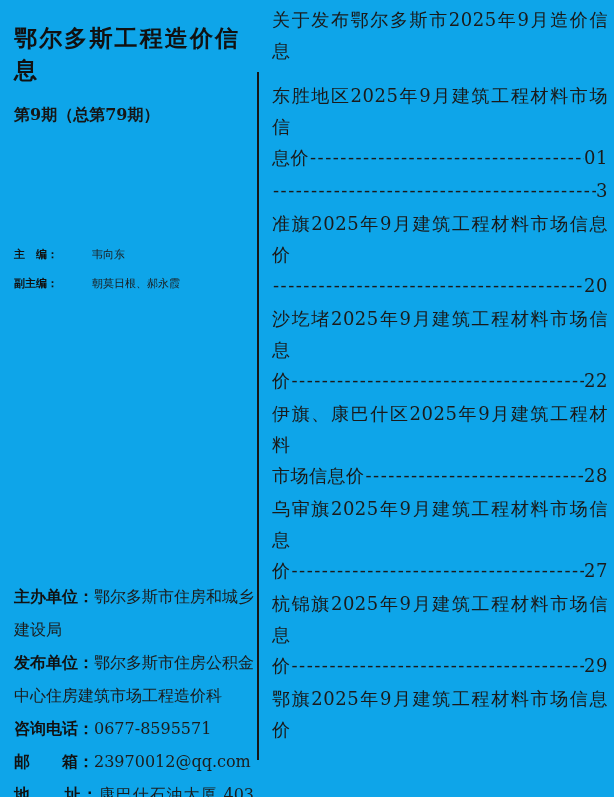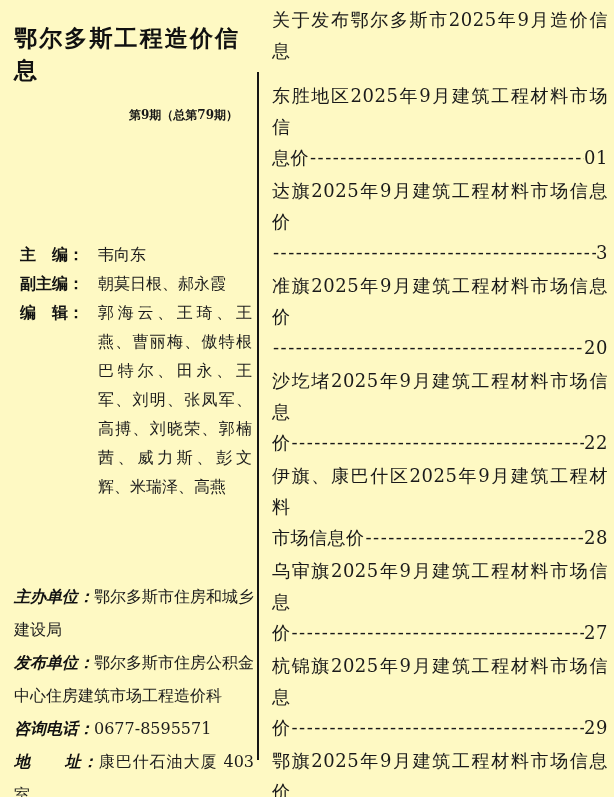--- a/index.html
+++ b/index.html
@@ -1,45 +1,45 @@
 <!DOCTYPE html>
 <html><head>
 <meta charset="utf-8">
 <style>
   html,body { margin:0; padding:0; background:#ffffff; }
   .page {
-    position:relative; width:614px; height:797px; background:#fef9c3;
+    position:relative; width:614px; height:797px; background:#0ea5e9;
     color:#1c1c1c; font-family:"DejaVu Serif","Liberation Serif",serif;
     overflow:hidden;
   }
   
   .masthead-title {
     position:absolute; top:22px; left:14px; width:224px;
     font-size:23px; font-weight:bold; color:#111;
     text-align:justify; text-align-last:justify; line-height:32px;
   }
   .issue-block {
     position:absolute; top:96px; left:14px; width:224px;
-    text-align:right; font-weight:bold; font-size:12px; color:#161616;
+    text-align:left; font-weight:bold; font-size:16px; color:#161616;
   }
   .issue-block .iss-line { line-height:38px; }
   .staff {
-    position:absolute; top:240px; left:20px; width:232px; font-size:16px;
+    position:absolute; top:240px; left:14px; width:232px; font-size:11px;
   }
   .staff-row { display:flex; }
   .staff-label {
     font-weight:bold; flex:none; width:78px; white-space:pre;
     line-height:29px; color:#111;
   }
   .staff-value { flex:1; text-align:justify; line-height:29px; }
   .pub {
     position:absolute; top:580px; left:14px; width:240px; font-size:16px;
   }
   .pub-row { line-height:33px; text-align:justify; }
-  .pub-label { font-weight:bold; color:#111;font-style:italic; }
+  .pub-label { font-weight:bold; color:#111; }
   
   .divider {
     position:absolute; left:257px; top:72px; width:2px; height:688px;
     background:#161616;
   }
   
   .toc {
     position:absolute; left:272px; top:4px; width:336px; font-size:18px;
     color:#1a1a1a;
   }
@@ -71,35 +71,34 @@
 
   <div class="staff">
     <div class="staff-row">
       <span class="staff-label">主　编：</span>
       <span class="staff-value">韦向东</span>
     </div>
     <div class="staff-row">
       <span class="staff-label">副主编：</span>
       <span class="staff-value">朝莫日根、郝永霞</span>
     </div>
-    <div class="staff-row">
-      <span class="staff-label">编　辑：</span>
-      <span class="staff-value">郭海云、王琦、王燕、曹丽梅、傲特根巴特尔、田永、王军、刘明、张凤军、高搏、刘晓荣、郭楠茜、威力斯、彭文辉、米瑞泽、高燕</span>
-    </div>
   </div>
 
   <div class="pub">
     <div class="pub-row">
       <span class="pub-label">主办单位：</span><span>鄂尔多斯市住房和城乡建设局</span>
     </div>
     <div class="pub-row">
       <span class="pub-label">发布单位：</span><span>鄂尔多斯市住房公积金中心住房建筑市场工程造价科</span>
     </div>
     <div class="pub-row">
       <span class="pub-label">咨询电话：</span><span>0677-8595571</span>
+    </div>
+    <div class="pub-row">
+      <span class="pub-label">邮　　箱：</span><span>23970012@qq.com</span>
     </div>
     <div class="pub-row">
       <span class="pub-label">地　　址：</span><span>康巴什石油大厦 403 室</span>
     </div>
   </div>
 
   <div class="divider"></div>
 
   <div class="toc">
       <div class="toc-entry">
@@ -107,21 +106,20 @@
       </div>
       <div class="toc-entry">
         <div class="toc-line1">东胜地区2025年9月建筑工程材料市场信</div>
         <div class="toc-line2">
           <span class="toc-prefix">息价</span>
           <span class="toc-leader">------------------------------------------------------------------------------------------------------------------------</span>
           <span class="toc-page">01</span>
         </div>
       </div>
       <div class="toc-entry">
-        <div class="toc-line1">达旗2025年9月建筑工程材料市场信息价</div>
         <div class="toc-line2">
           <span class="toc-prefix"></span>
           <span class="toc-leader">------------------------------------------------------------------------------------------------------------------------</span>
           <span class="toc-page">3</span>
         </div>
       </div>
       <div class="toc-entry">
         <div class="toc-line1">准旗2025年9月建筑工程材料市场信息价</div>
         <div class="toc-line2">
           <span class="toc-prefix"></span>

